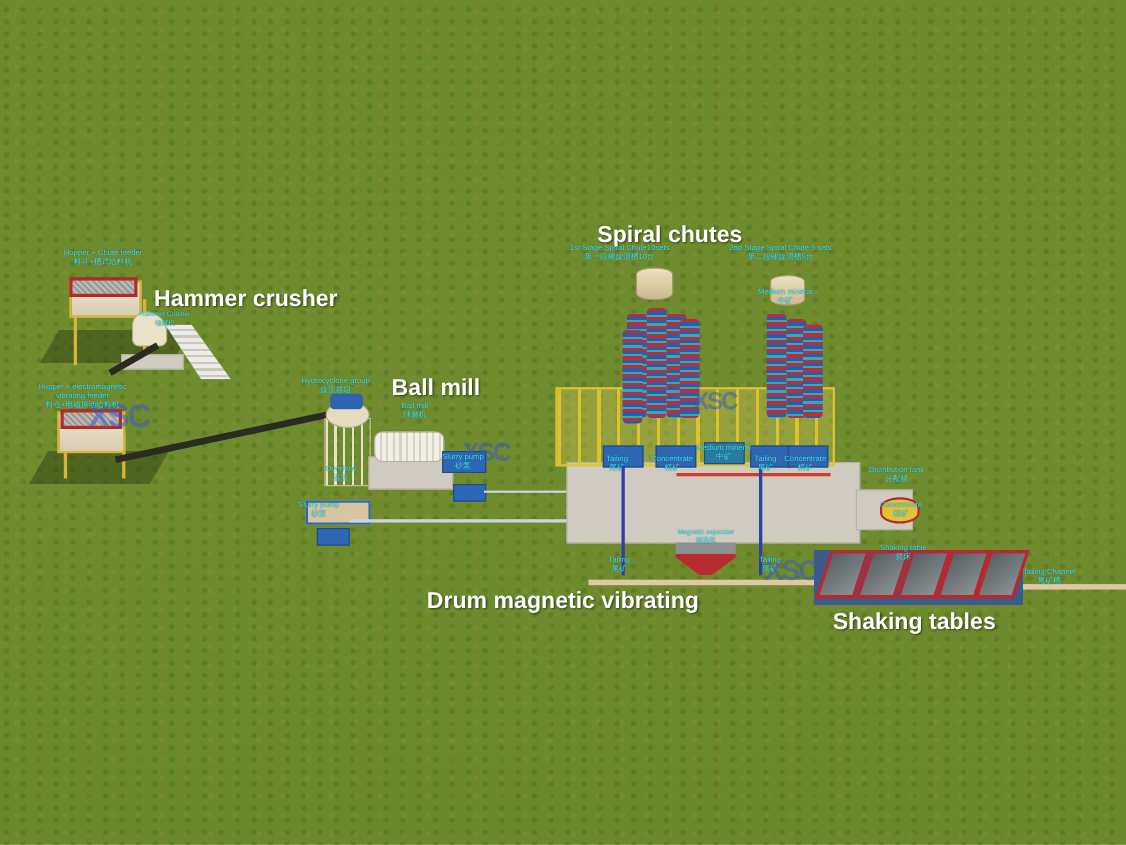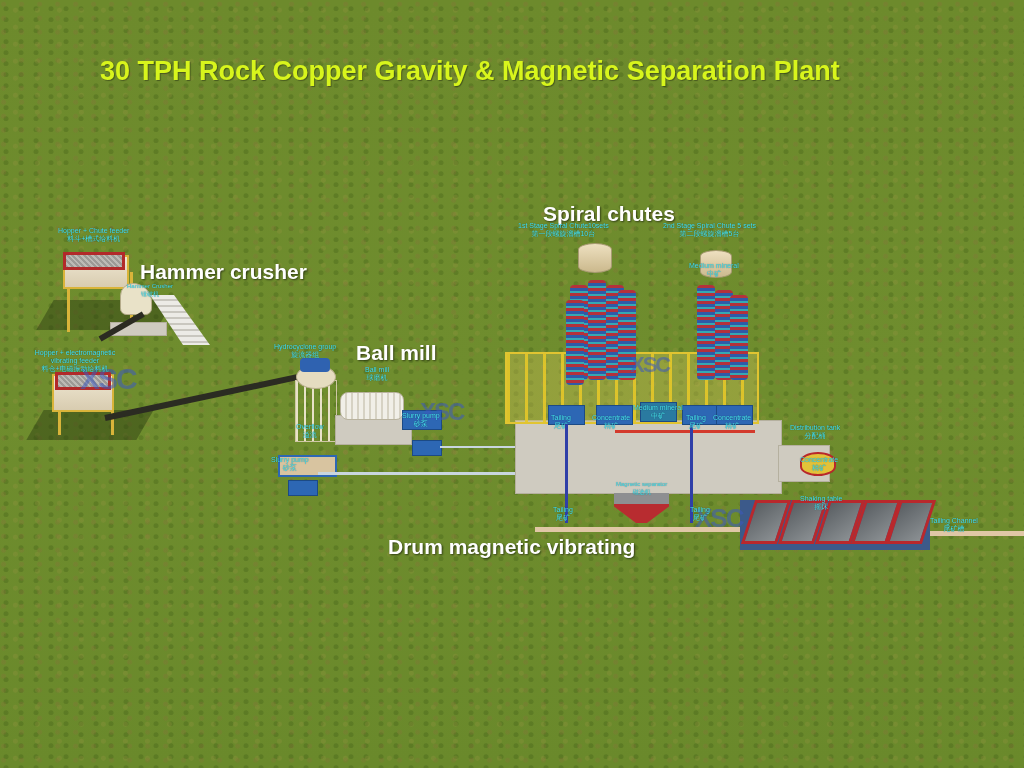--- a/index.html
+++ b/index.html
@@ -29,21 +29,20 @@
   .tank{background:linear-gradient(#eee0c0,#cbb98d);border-radius:50%/22%;border:1px solid #a89b73;}
   .bluebox{background:#2d67b4;border:1px solid #1c4a85;}
   .table{background:linear-gradient(135deg,#5a5f63,#8b9093);border:3px solid #b9282c;transform:skewX(-18deg);}
   .watermark{position:absolute;font-weight:bold;font-size:30px;color:rgba(60,90,190,.55);letter-spacing:-2px;}
 </style>
 </head>
 <body>
 
 <div class="scene">
 
-  <div class="title">30 TPH Rock Copper Gravity &amp; Magnetic Separation Plant</div>
 
   <div class="shadow" style="left:45px;top:300px;width:120px;height:30px;transform:skewX(-30deg);"></div>
   <div class="shape frame" style="left:67px;top:272px;width:60px;height:60px;"></div>
   <div class="shape hopper" style="left:63px;top:255px;width:62px;height:30px;"></div>
   <div class="shape hopper-top" style="left:63px;top:252px;width:56px;height:12px;"></div>
   <div class="shape" style="left:120px;top:283px;width:30px;height:30px;background:#e9e2c8;border-radius:40% 60% 20% 20%;border:1px solid #b5ab8a;"></div>
   <div class="shape platform" style="left:110px;top:322px;width:55px;height:12px;"></div>
   <div class="shape" style="left:150px;top:295px;width:60px;height:50px;background:repeating-linear-gradient(180deg,#ecebe6 0 4px,#c9c7bf 4px 6px);clip-path:polygon(0 0,40% 0,100% 100%,55% 100%);"></div>
 
   <div class="shape belt" style="left:100px;top:336px;width:50px;transform:rotate(-30deg);"></div>
@@ -108,20 +107,21 @@
 
   <div class="watermark" style="left:80px;top:362px;">XSC</div>
   <div class="watermark" style="left:420px;top:398px;font-size:24px;">XSC</div>
   <div class="watermark" style="left:630px;top:352px;font-size:22px;">XSC</div>
   <div class="watermark" style="left:695px;top:503px;font-size:26px;">XSC</div>
 
   <div class="big" style="left:140px;top:260px;">Hammer crusher</div>
   <div class="big" style="left:356px;top:341px;">Ball mill</div>
   <div class="big" style="left:543px;top:202px;">Spiral chutes</div>
   <div class="big" style="left:388px;top:535px;">Drum magnetic vibrating</div>
+  <div class="big" style="left:757px;top:554px;">Shaking tables</div>
 
   <div class="small" style="left:58px;top:227px;">
       <div>Hopper + Chute feeder</div>
       <div>料斗+槽式给料机</div>
     </div>
   <div class="small" style="left:127px;top:282px;font-size:6px;">
       <div>Hammer Crusher</div>
       <div>锤破机</div>
     </div>
   <div class="small" style="left:26px;top:349px;width:98px;white-space:normal;">

